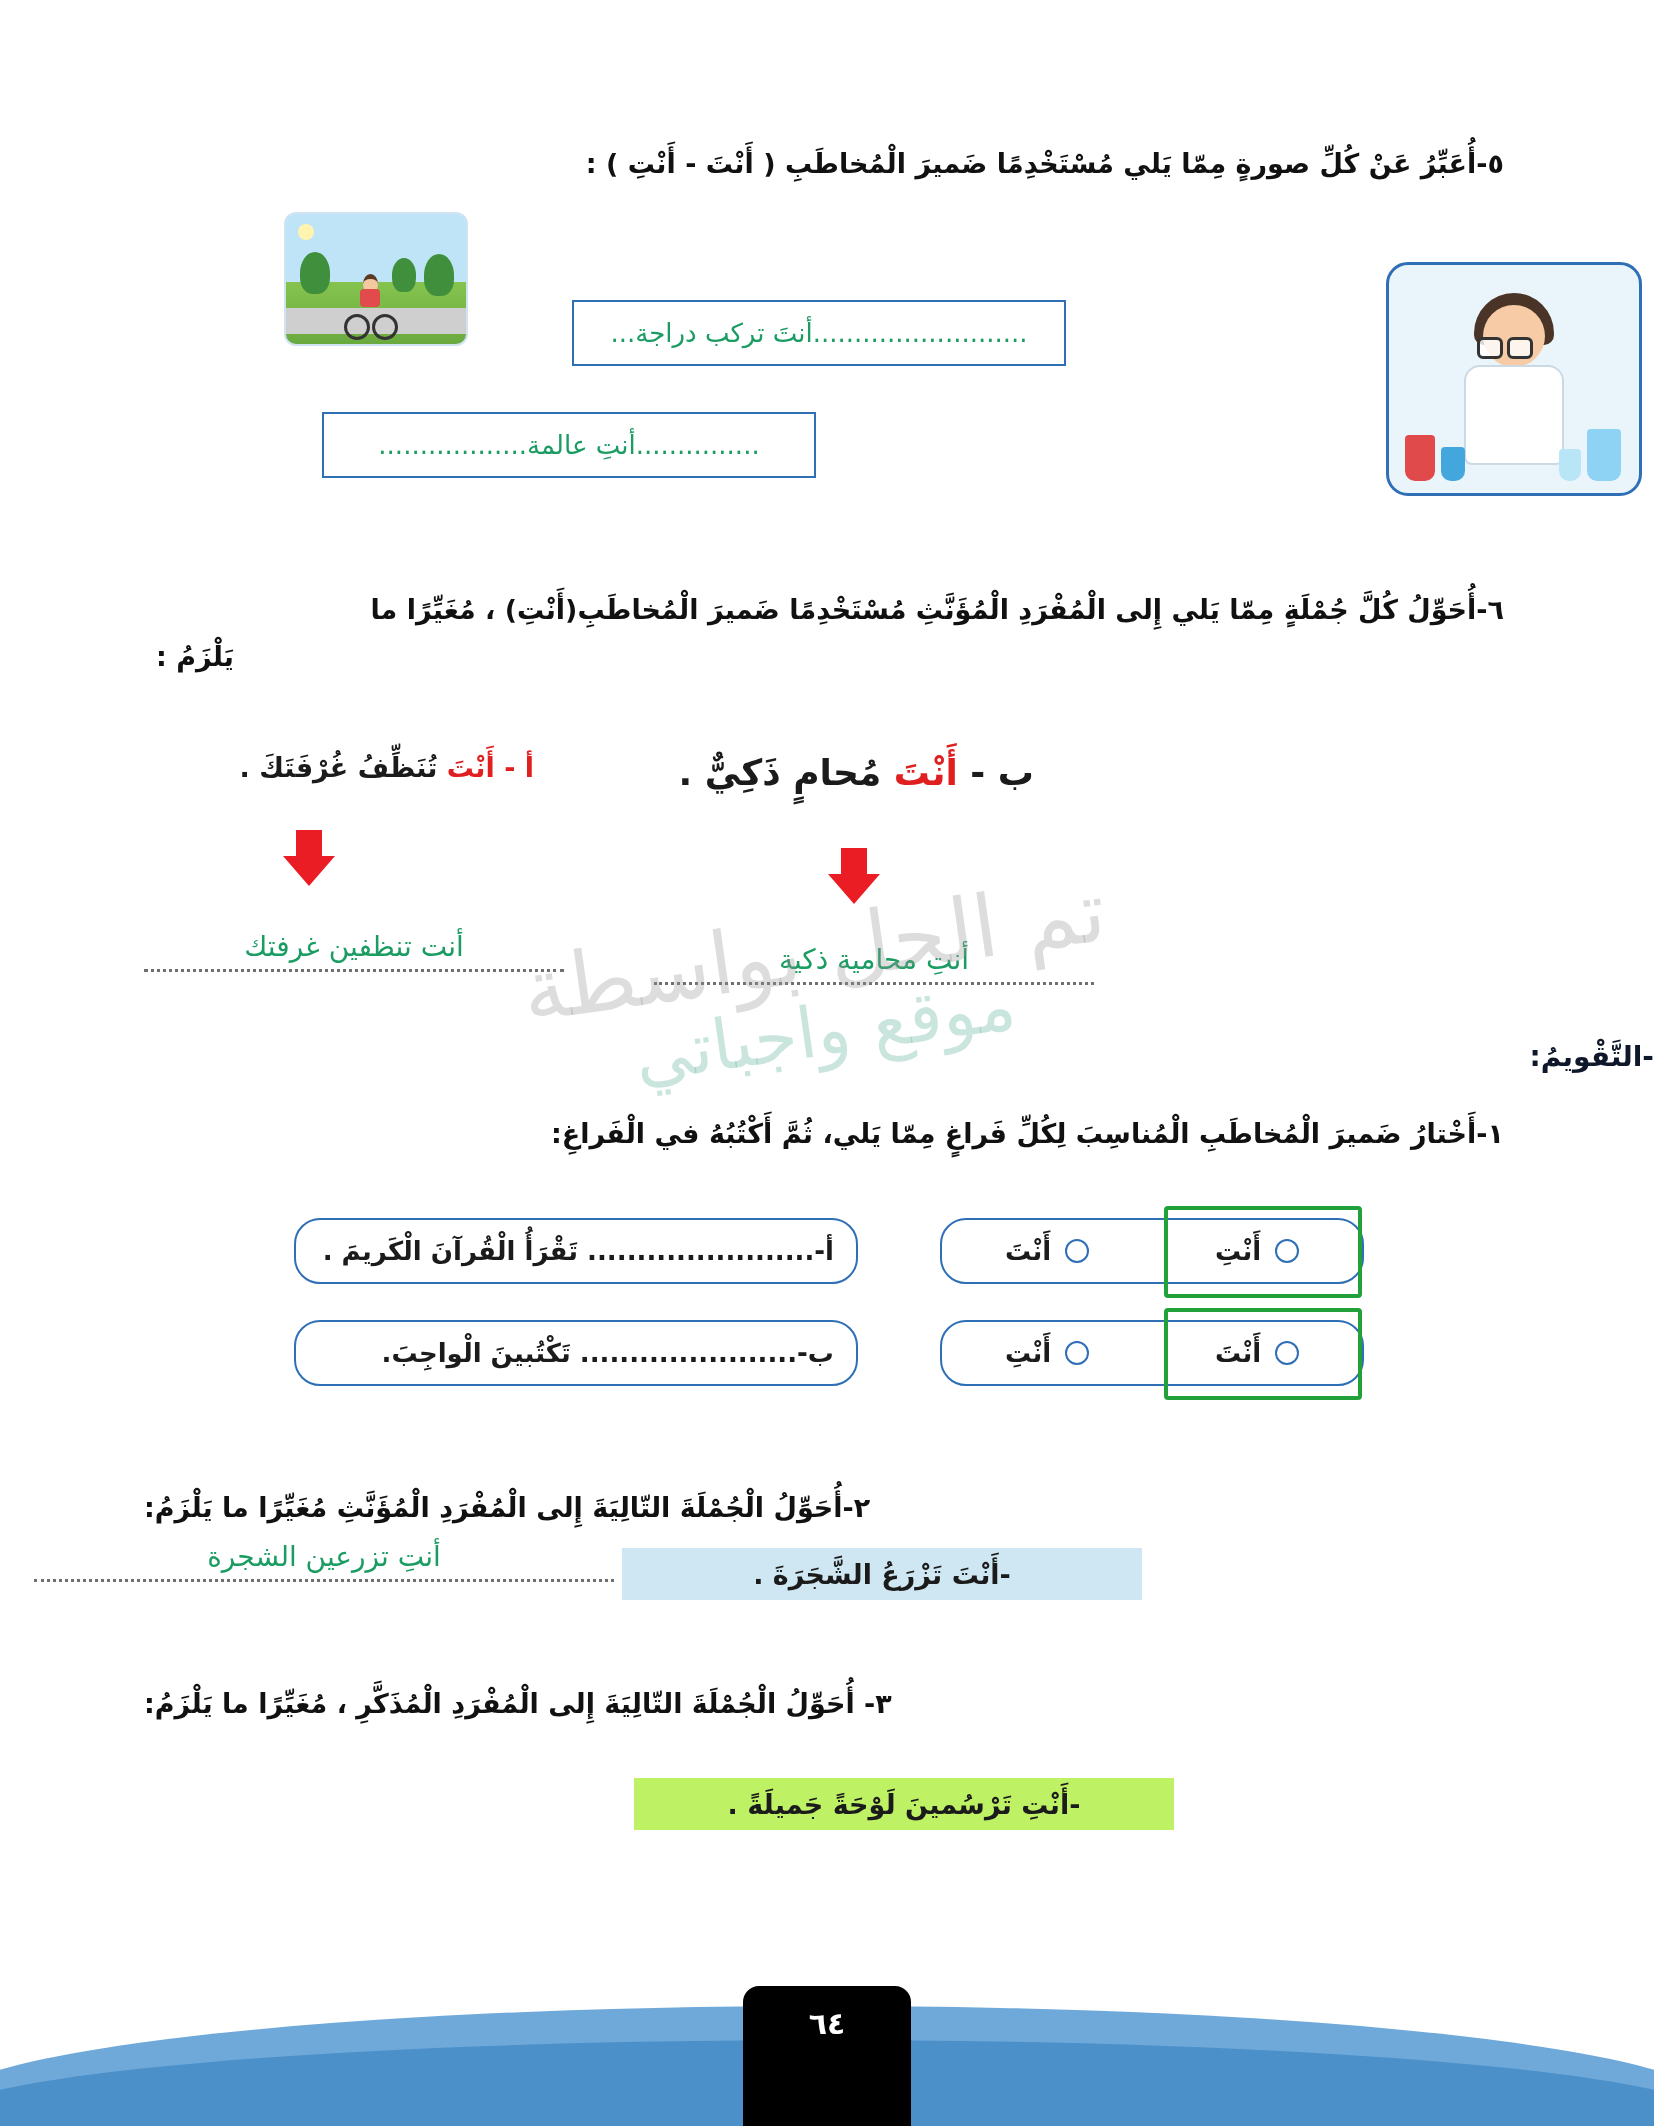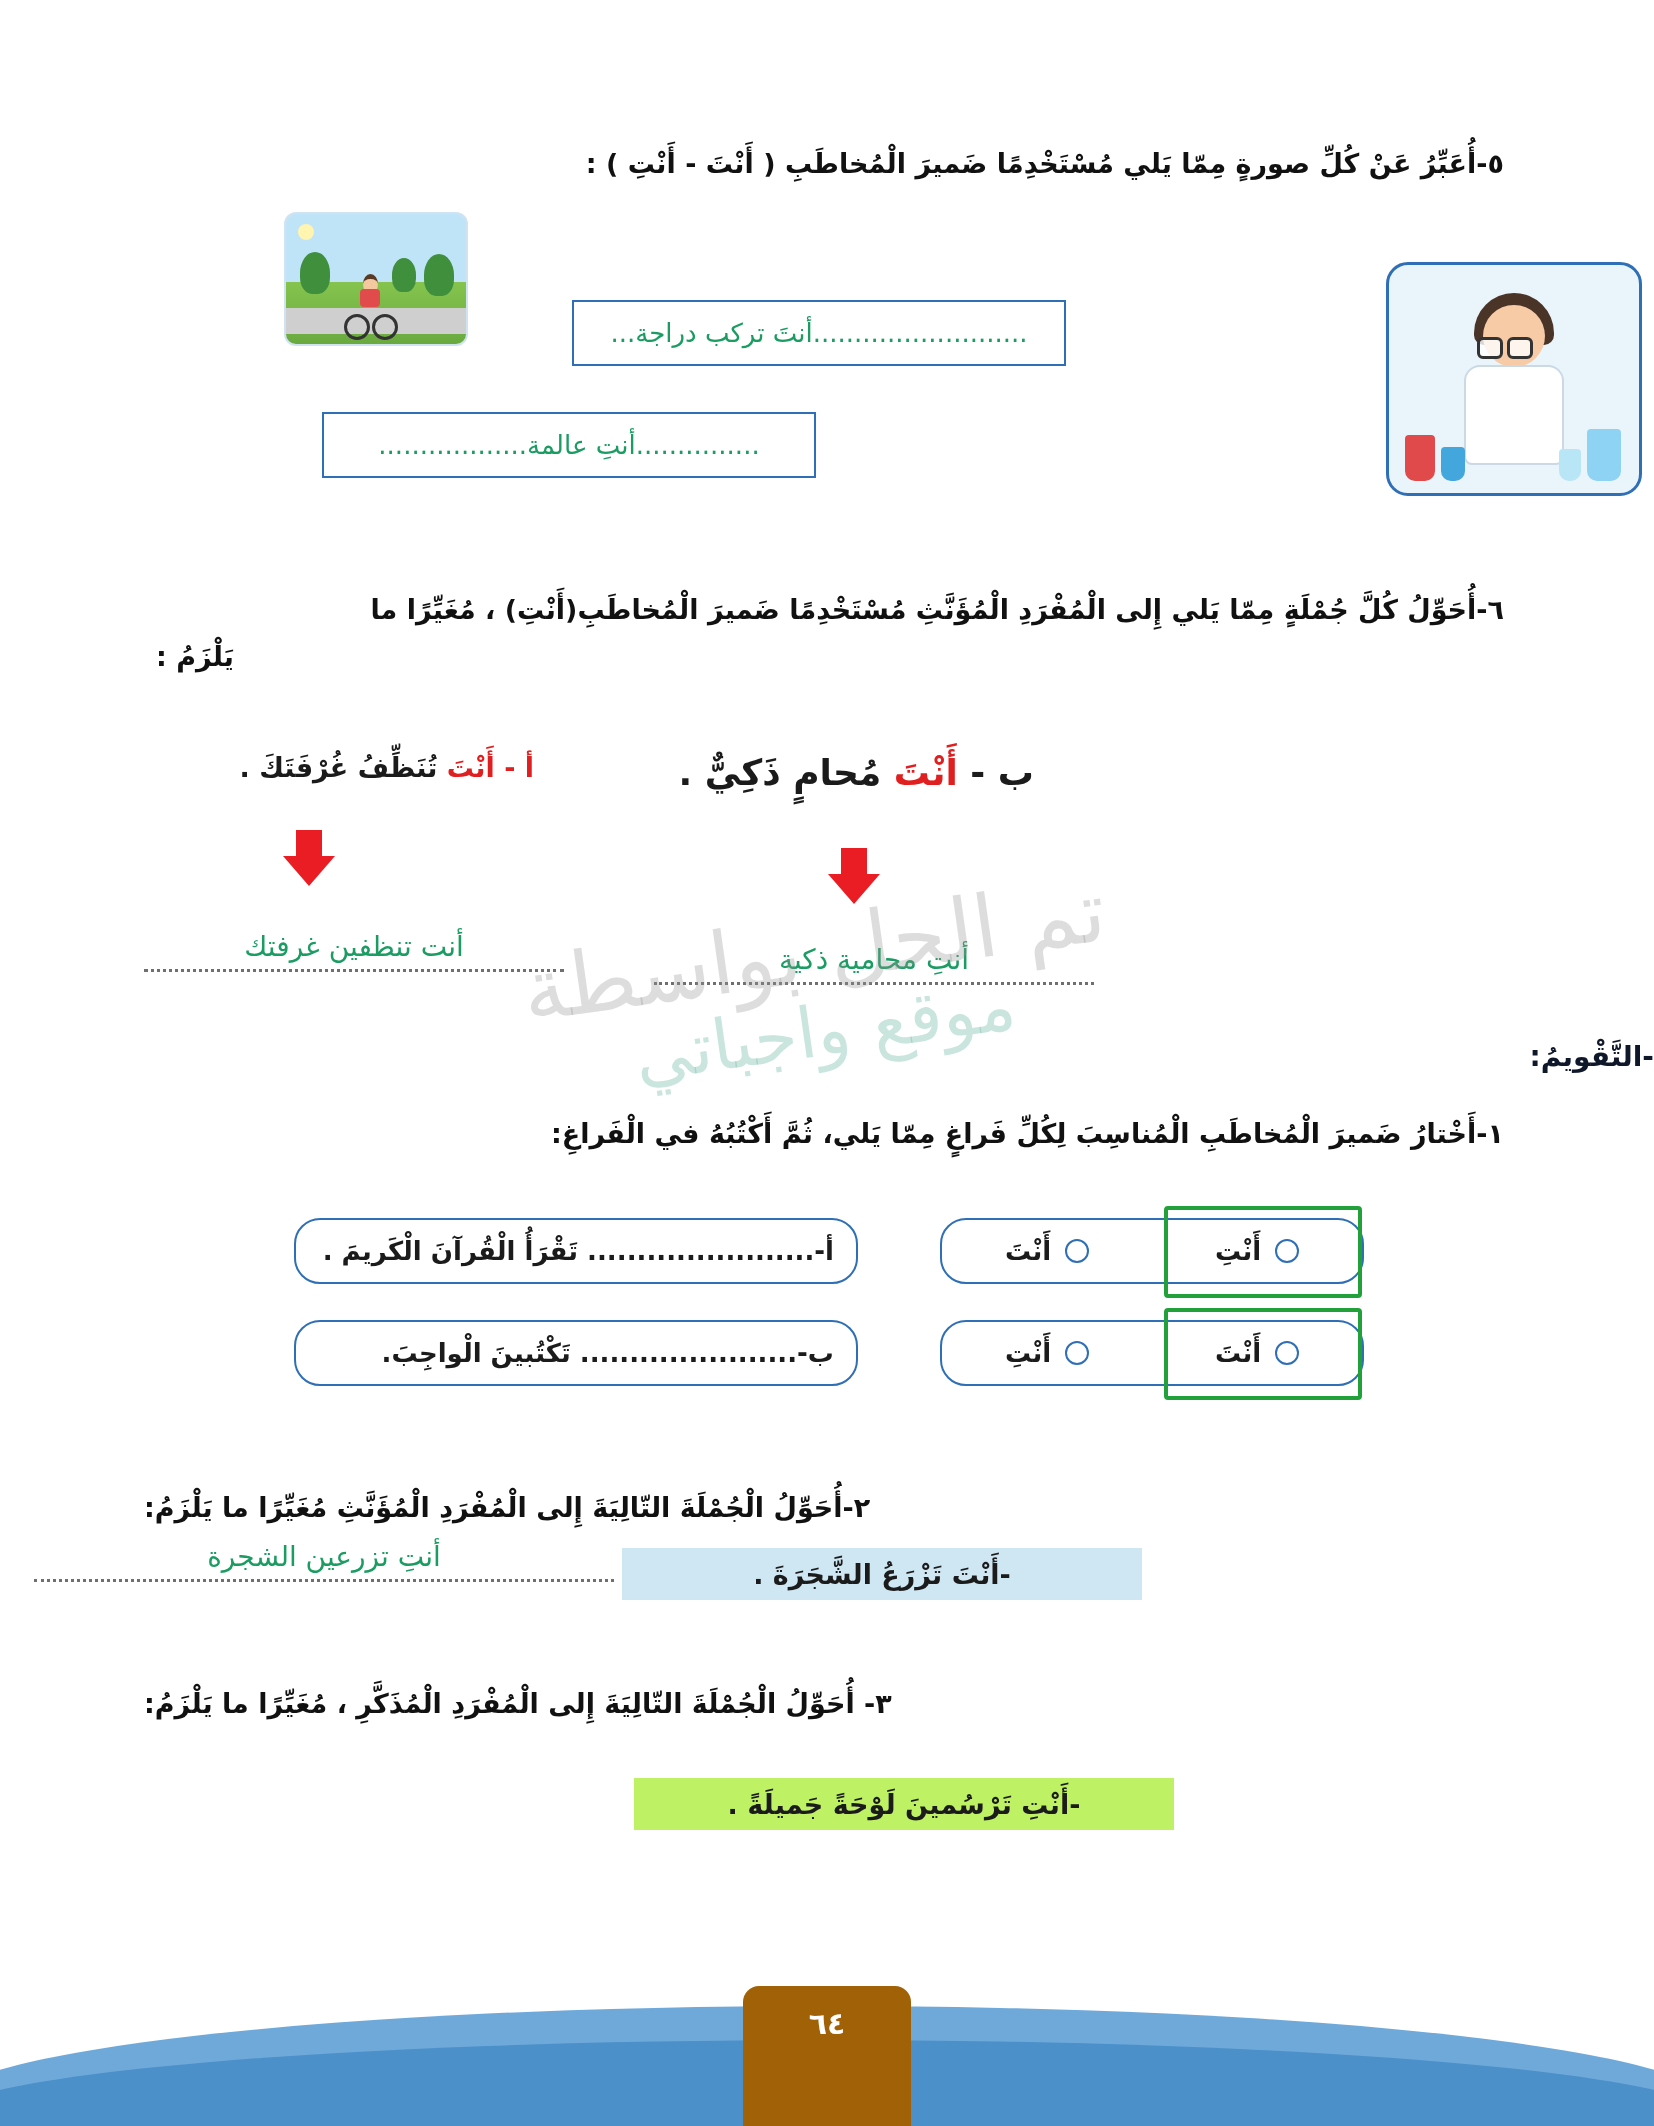--- a/index.html
+++ b/index.html
@@ -327,21 +327,21 @@
     border-radius: 60% 60% 0 0 / 100% 100% 0 0;
   }
   .footer .wave2 {
     position: absolute; left: -60px; right: -60px; bottom: 0; height: 86px;
     background: #4b90c9;
     border-radius: 55% 55% 0 0 / 100% 100% 0 0;
   }
   .footer .tab {
     position: absolute; left: 50%; transform: translateX(-50%);
     bottom: 0; width: 168px; height: 120px;
-    background: #a16207;
+    background: #000000;
     border-radius: 16px 16px 0 0;
     display: flex; align-items: flex-start; justify-content: center;
     padding-top: 20px;
     color: #ffffff; font-size: 30px; font-weight: 700;
   }
 </style>
 </head>
 <body>
 
 <div class="page">

